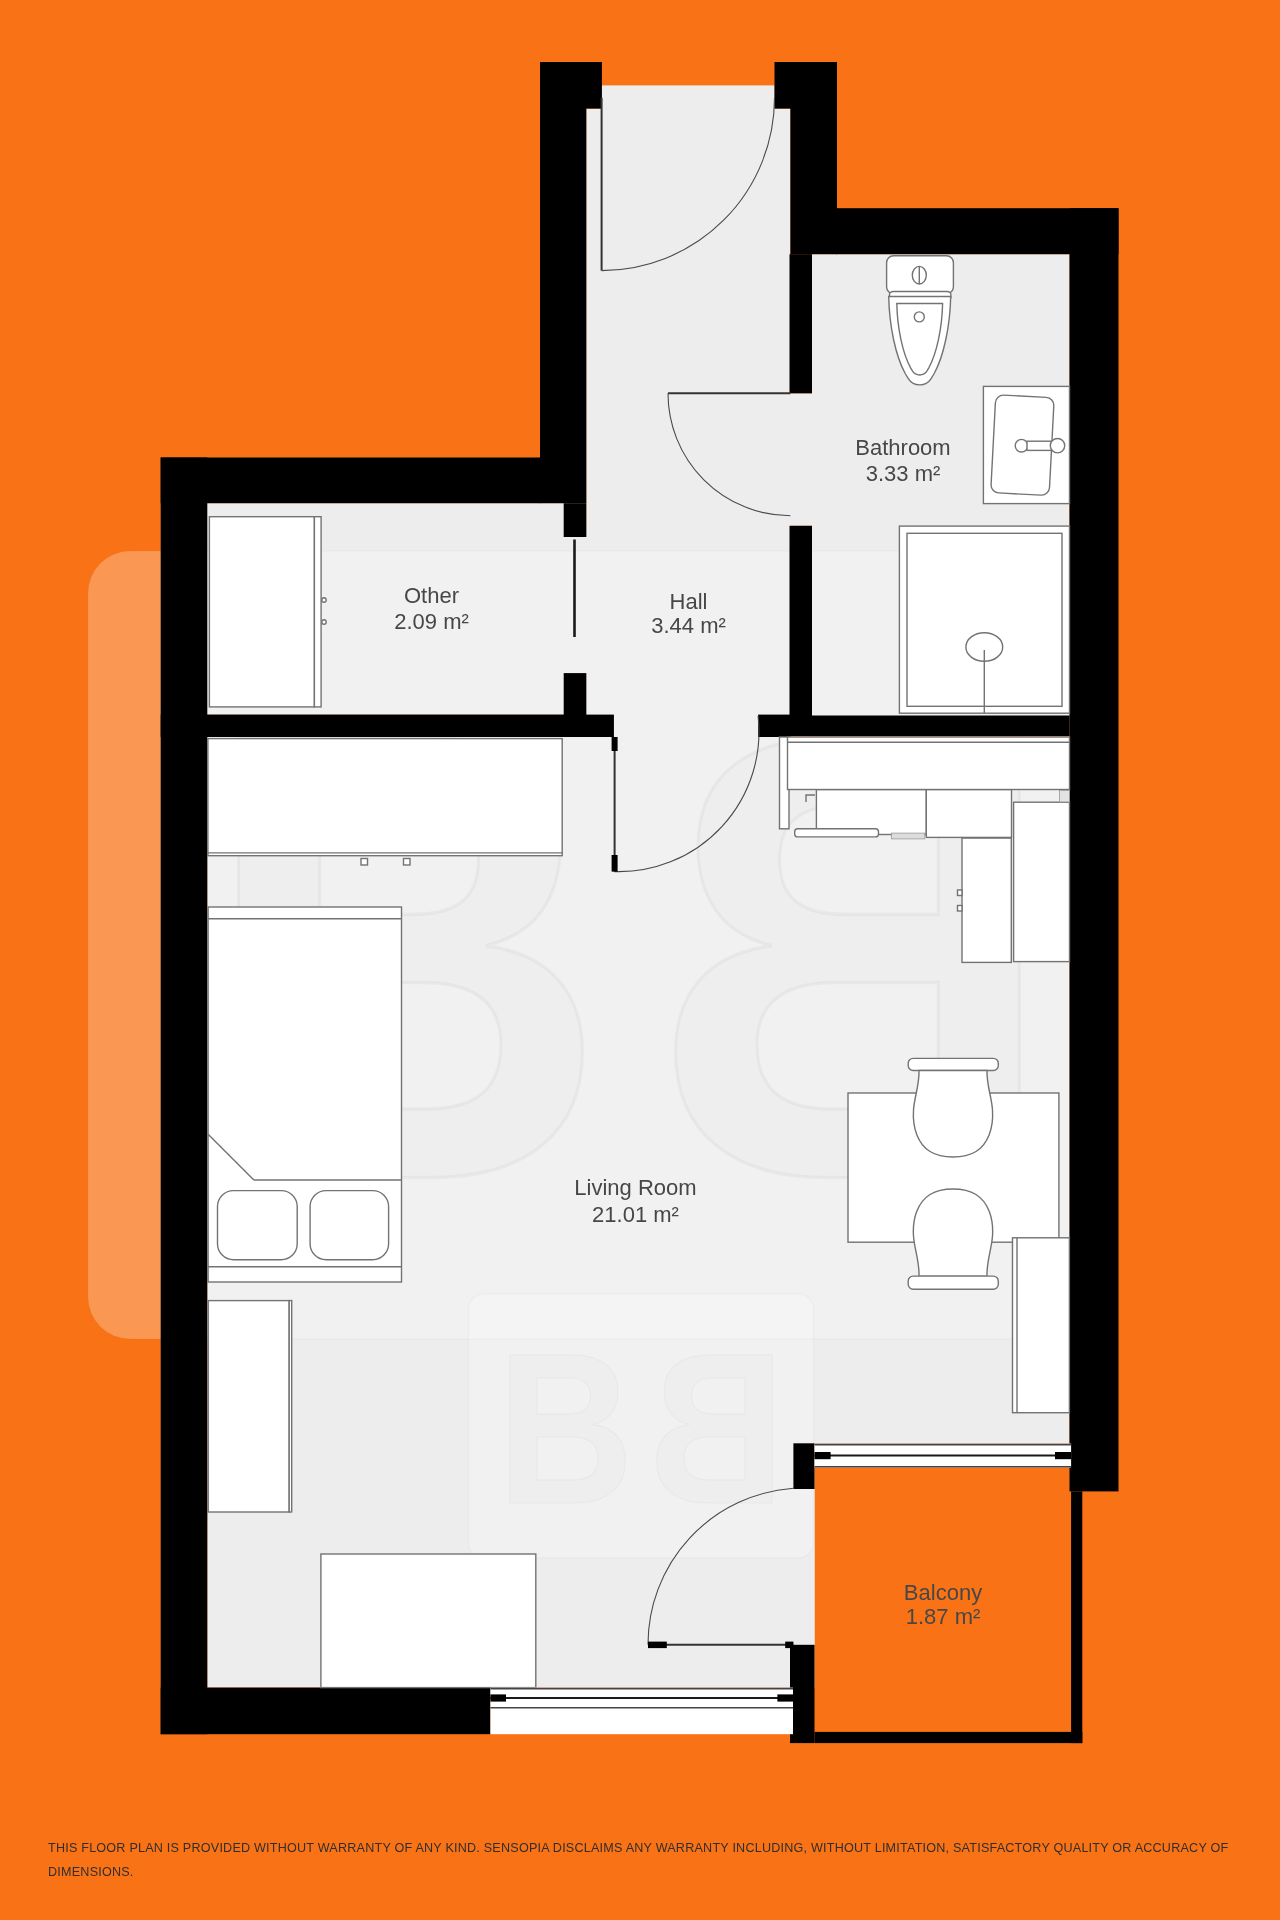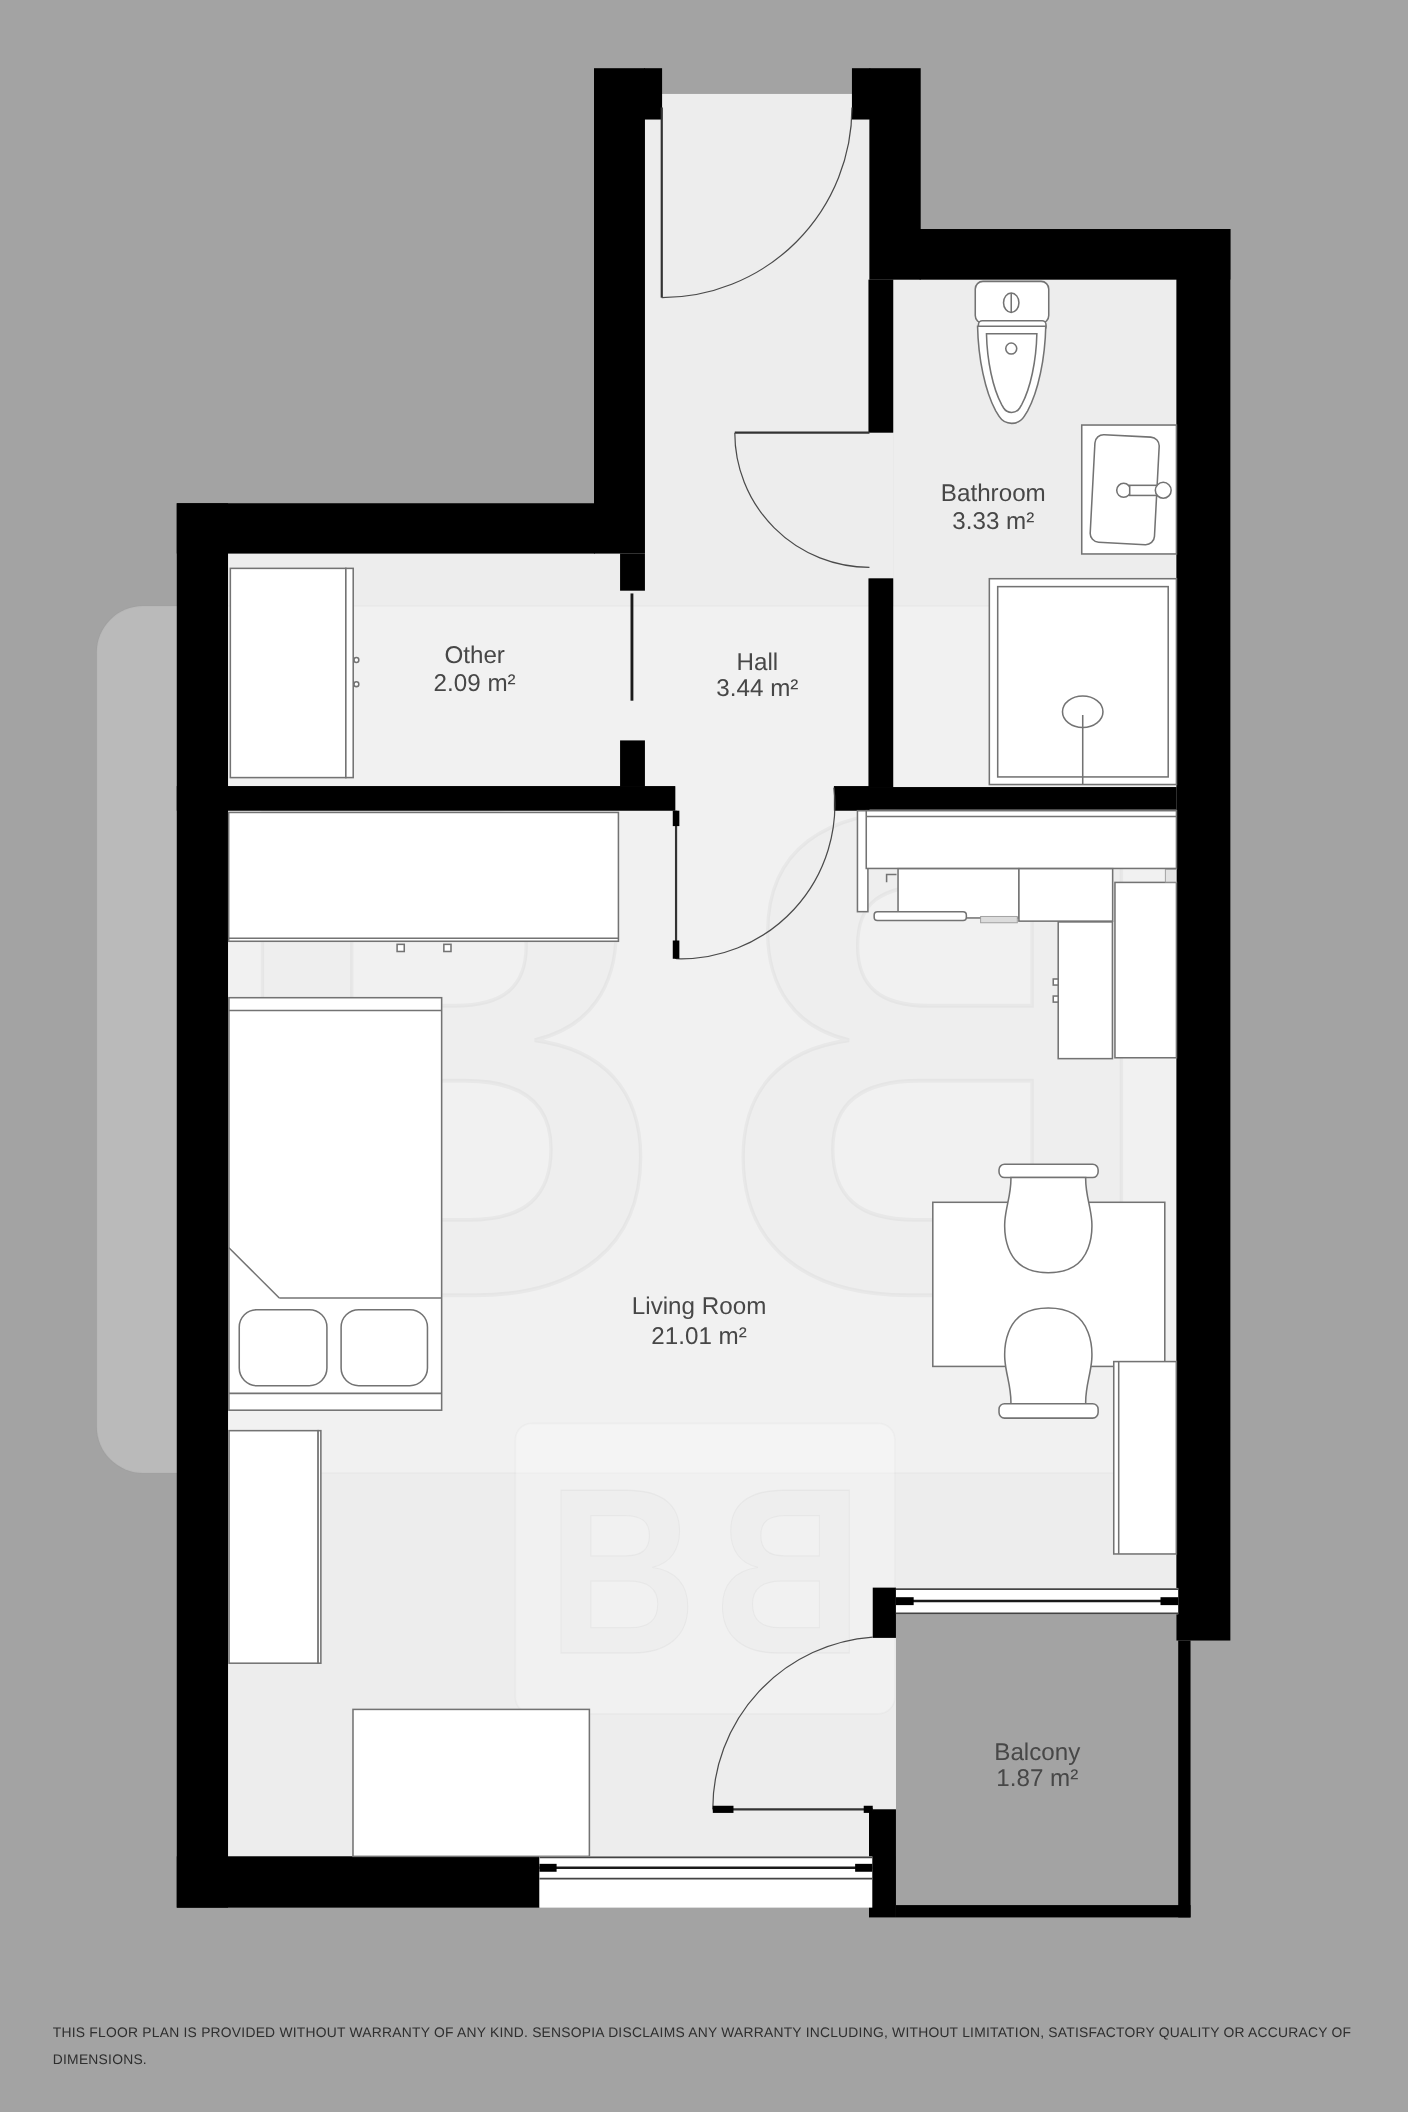--- a/index.html
+++ b/index.html
@@ -1,16 +1,16 @@
 <!DOCTYPE html>
 <html><head>
 <meta charset="utf-8">
 <style>
 html,body{margin:0;padding:0;background:#ffffff;}
-#page{width:1280px;height:1920px;position:relative;background:#a3a3a3;overflow:hidden;}
+#page{width:1280px;height:1920px;position:relative;background:#f97316;overflow:hidden;}
 svg{display:block;}
 text{font-family:"Liberation Sans", sans-serif;}
 </style>
 </head>
 <body>
 <div id="page">
 <svg width="1280" height="1920" viewBox="0 0 1280 1920">
 <defs>
 <g id="logo">
 

